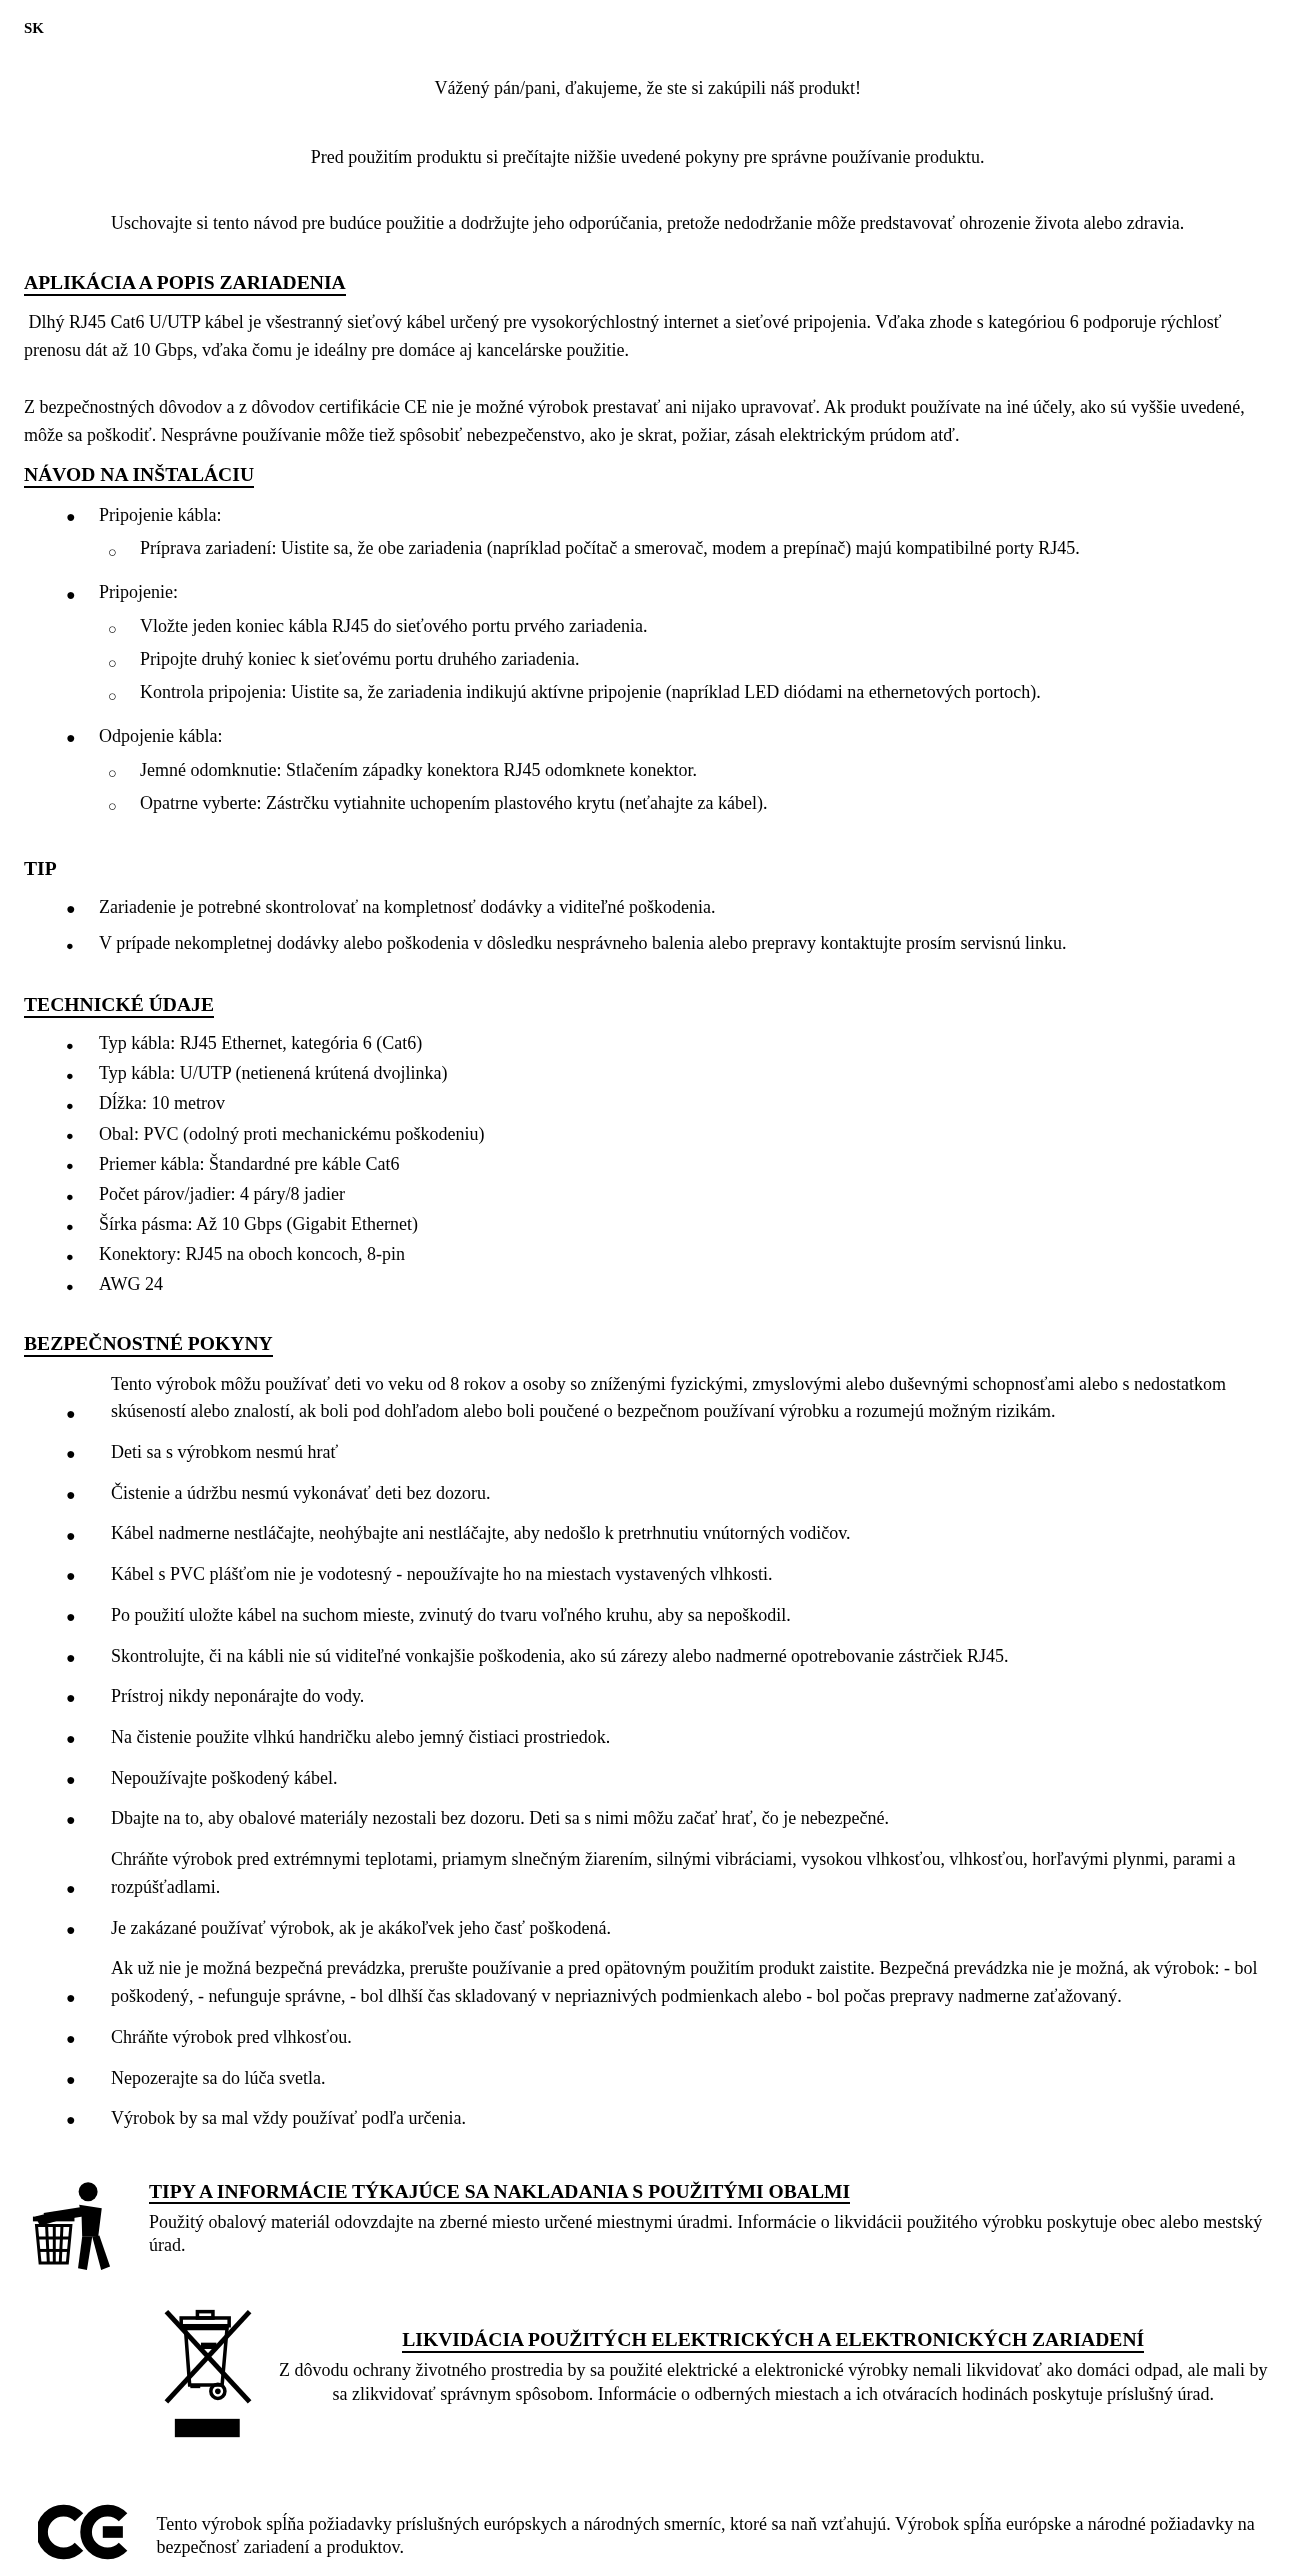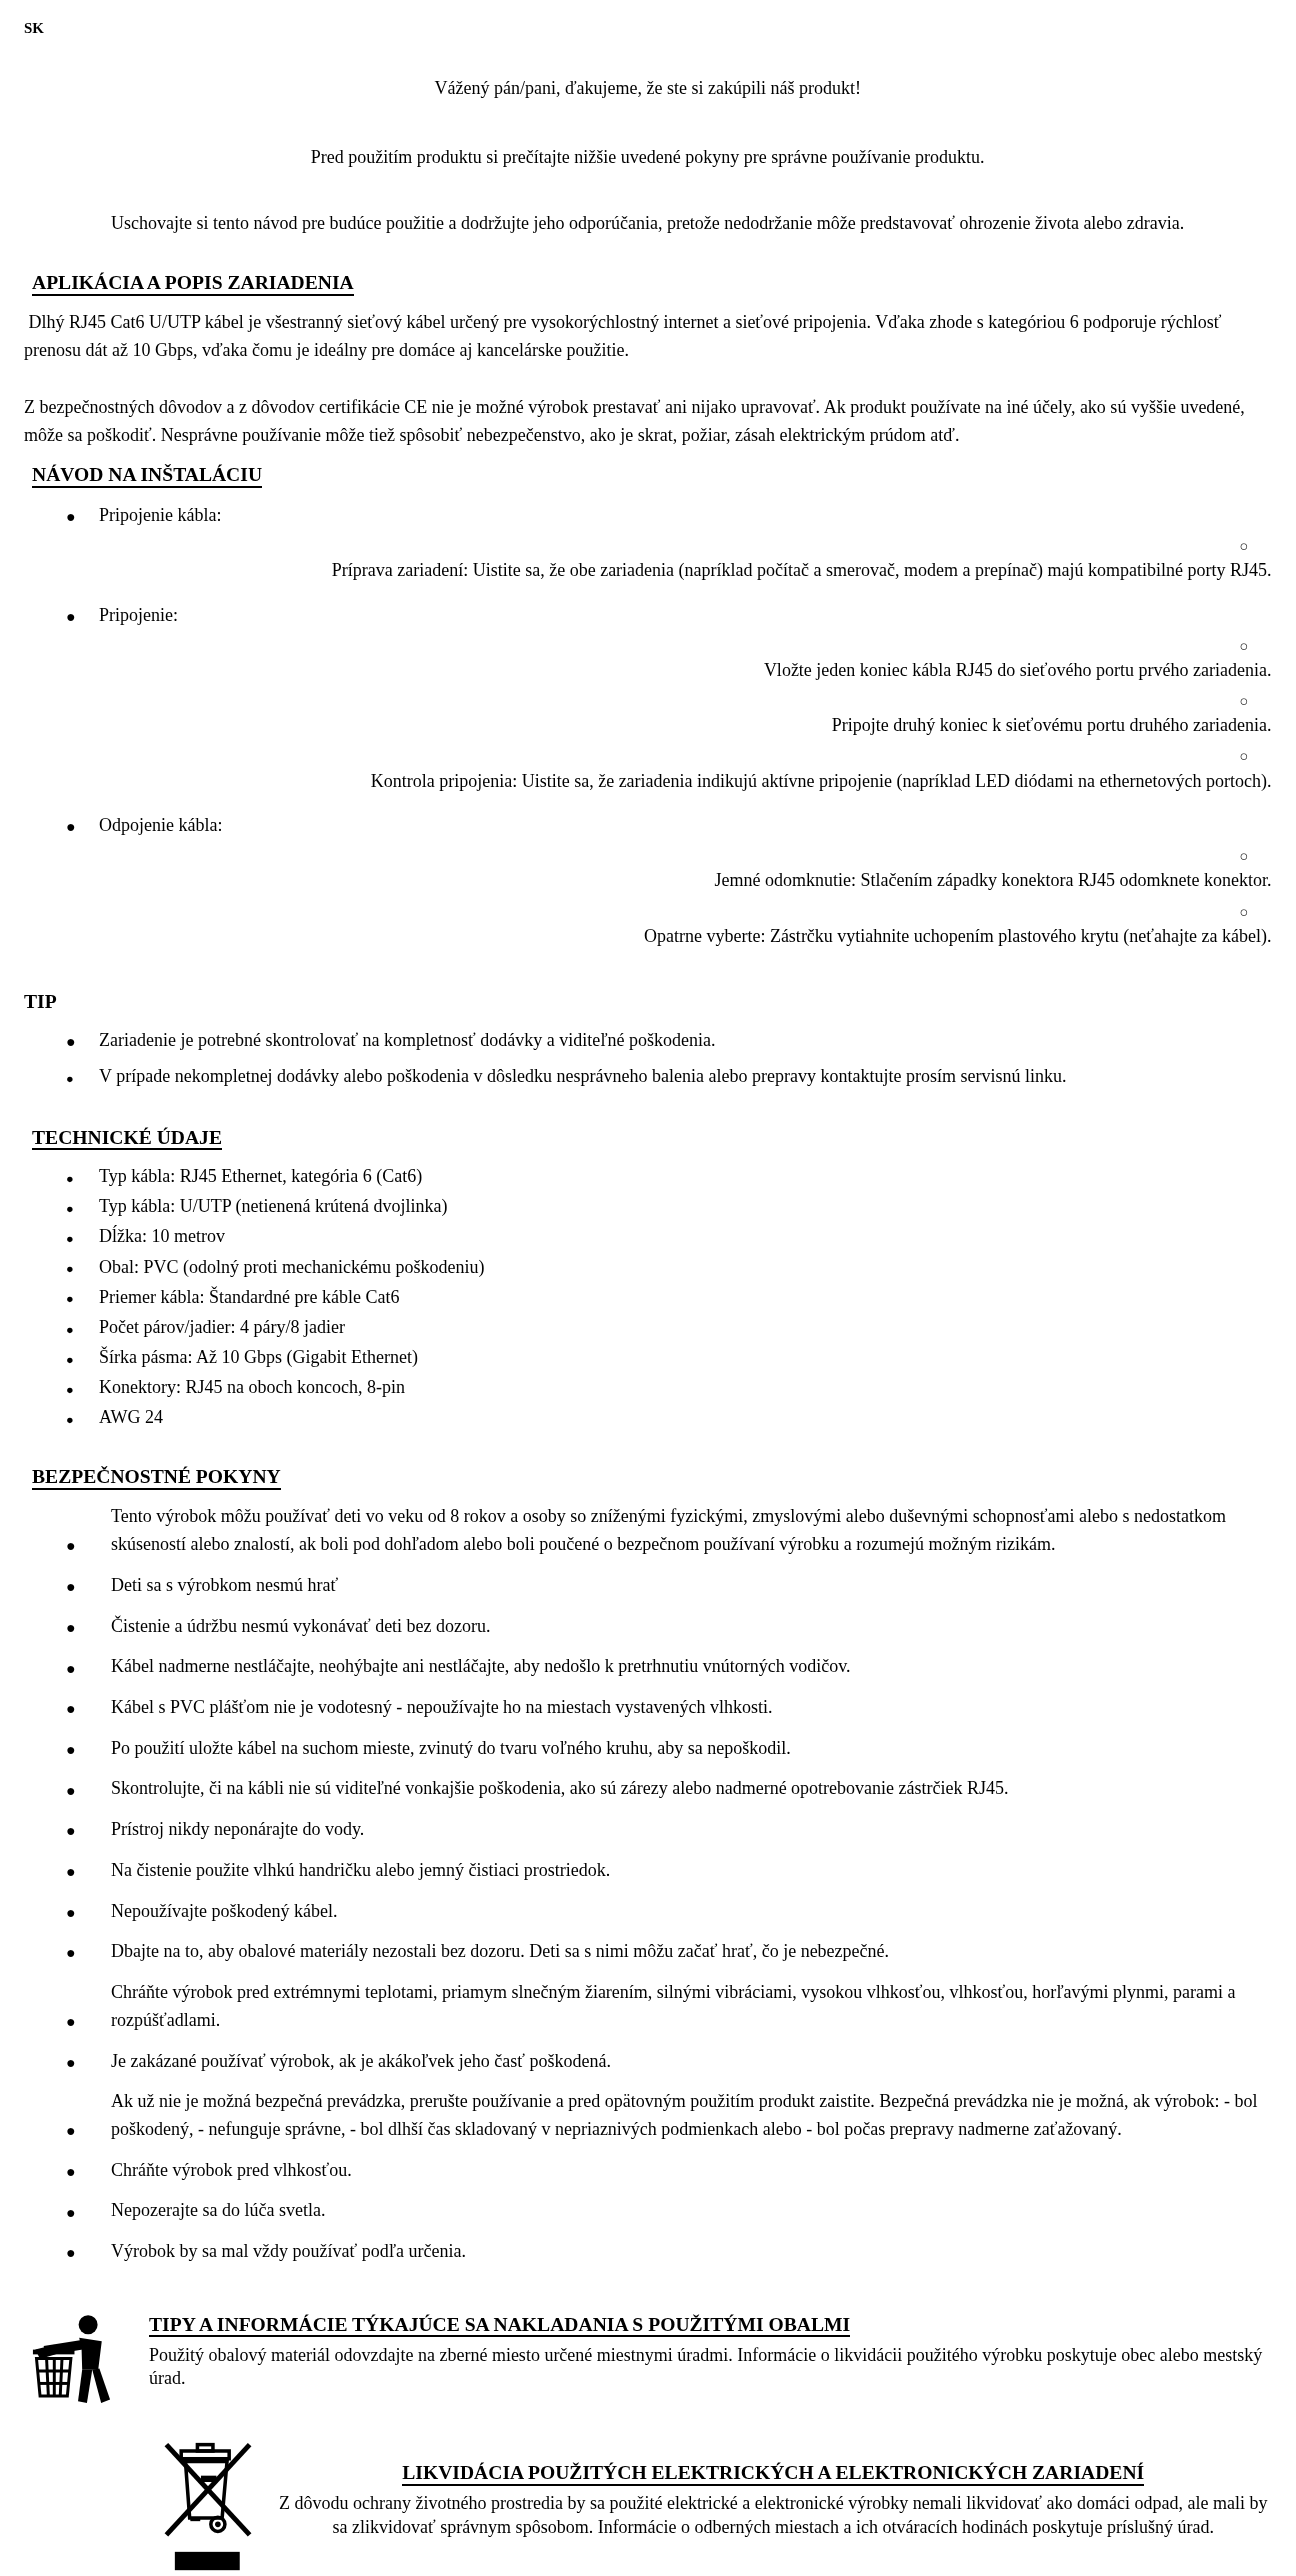--- a/index.html
+++ b/index.html
@@ -13,41 +13,41 @@
     font-size:18px;
     line-height:1.55;
     box-sizing:border-box;
     padding:19.6px 25.6px 30px 24px;
   }
   .sk-code{font-size:15px;font-weight:bold;line-height:1.1;}
   .intro-line{text-align:center;margin:0 30px;}
   .intro-1{margin-top:39px;}
   .intro-2{margin-top:41px;}
   .intro-3{margin-top:38px;}
-  .heading{font-size:19.6px;font-weight:bold;margin:35px 0 15px 8px;line-height:1.2;}
+  .heading{font-size:19.6px;font-weight:bold;margin:35px 0 15px 0;line-height:1.2;}
   .heading .u{border-bottom:2.3px solid #000;padding-bottom:0.8px;}
   .heading-app{margin-top:33px;}
   .heading-nav{margin-top:13.5px;}
   .tip-title{font-size:19.6px;font-weight:bold;margin:39px 0 13.5px 0;line-height:1.2;}
   .para{margin:0 0 10.5px 0;}
   .para-pre{white-space:pre-wrap;}
   .para-gap{margin-top:29px;}
   
   .li{display:flex;align-items:flex-end;}
   .marker{flex:0 0 auto;text-align:left;}
   .li-text{flex:1 1 auto;}
   .l1{padding-left:42px;}
   .l1 .marker{width:33px;font-size:16px;line-height:inherit;}
   .l2{padding-left:84px;}
   .l2 .marker{width:32px;font-size:14.3px;line-height:inherit;}
   .m-disc::before{content:"●";}
   .m-circle::before{content:"○";}
   .m-dot::before{content:"●";font-size:12.8px;}
   .install-list .group-label{margin-top:12px;margin-bottom:4.5px;}
-  .install-list .l2{margin:5.3px 0;flex-direction:column;}
+  .install-list .l2{margin:5.3px 0;}
   .install-list .group{margin-bottom:16.5px;}
   .tip-list .l1{margin:8.3px 0;}
   .tech-list{line-height:1.38;}
   .tech-list .l1{margin:5.3px 0;}
   .safety-list{line-height:1.55;}
   .safety-list .l1{margin:12.8px 0;gap:12px;}
   
   .icon-section{display:flex;align-items:flex-start;}
   .icon-cell{flex:0 0 auto;}
   .icon-text{flex:1 1 auto;line-height:1.3;}

